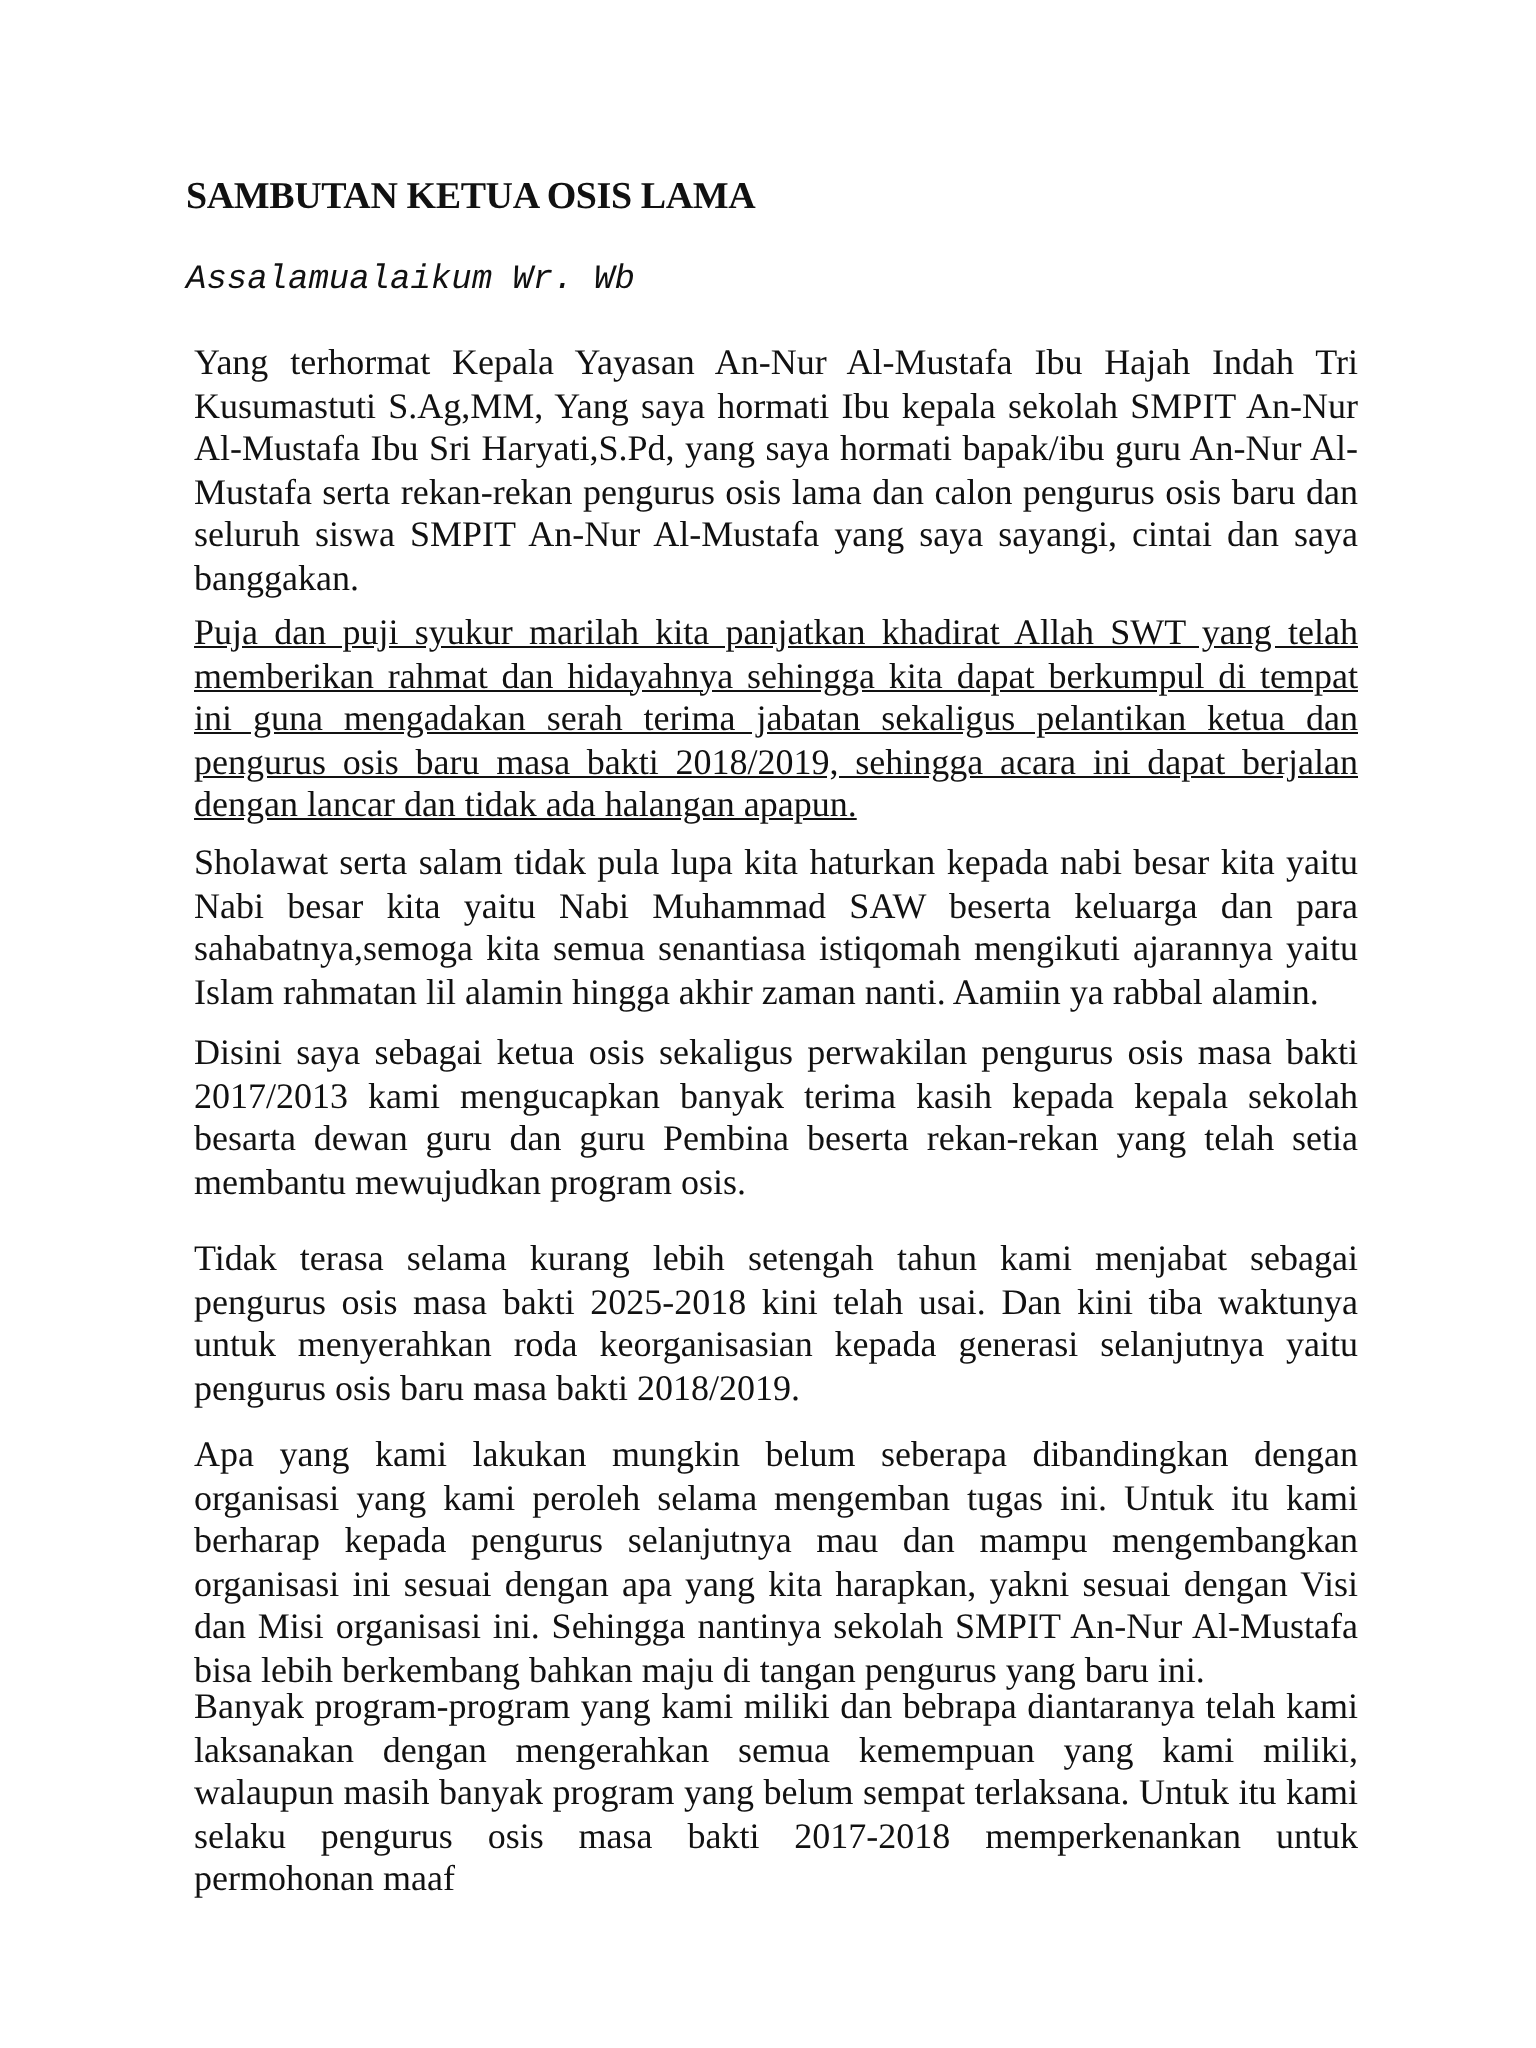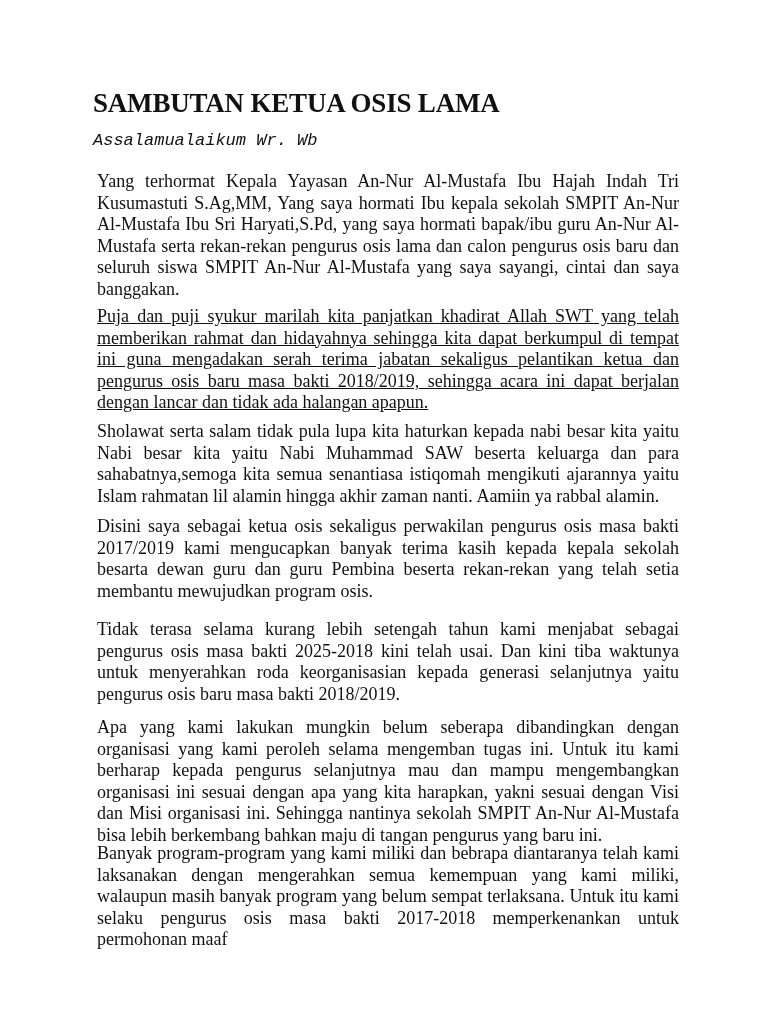--- a/index.html
+++ b/index.html
@@ -19,21 +19,21 @@
       position: absolute;
       left: 93px;
       top: 0;
       width: 582px;
     }
     .title {
       position: absolute;
       top: 88px;
       left: 0;
       margin: 0;
-      font-size: 27px;
+      font-size: 19px;
       font-weight: bold;
       letter-spacing: -0.2px;
       white-space: nowrap;
     }
     .greeting {
       position: absolute;
       top: 131px;
       left: 0;
       margin: 0;
       font-size: 17px;
@@ -60,17 +60,17 @@
   </style>
 </head>
 <body>
 
 <div class="page">
   <h1 class="title">SAMBUTAN KETUA OSIS LAMA</h1>
   <p class="greeting">Assalamualaikum Wr. Wb</p>
   <p class="para" id="p1">Yang terhormat Kepala Yayasan An-Nur Al-Mustafa Ibu Hajah Indah Tri Kusumastuti S.Ag,MM, Yang saya hormati Ibu kepala sekolah SMPIT An-Nur Al-Mustafa Ibu Sri Haryati,S.Pd, yang saya hormati  bapak/ibu guru An-Nur Al-Mustafa serta rekan-rekan pengurus osis lama dan calon pengurus osis baru dan seluruh siswa SMPIT An-Nur Al-Mustafa yang saya sayangi, cintai dan saya banggakan.</p>
   <p class="para" id="p2">Puja dan puji syukur marilah kita panjatkan khadirat Allah SWT yang telah memberikan rahmat dan hidayahnya sehingga kita dapat berkumpul di tempat ini guna mengadakan serah terima jabatan sekaligus pelantikan ketua dan pengurus osis baru masa bakti 2018/2019, sehingga acara ini dapat berjalan dengan lancar dan tidak ada halangan apapun.</p>
   <p class="para" id="p3">Sholawat serta salam tidak pula lupa kita haturkan kepada nabi besar kita yaitu Nabi besar kita yaitu Nabi Muhammad SAW beserta keluarga dan para sahabatnya,semoga kita semua senantiasa istiqomah mengikuti ajarannya yaitu Islam rahmatan lil alamin hingga akhir zaman nanti. Aamiin ya rabbal alamin.</p>
-  <p class="para" id="p4">Disini saya sebagai ketua osis sekaligus perwakilan pengurus osis masa bakti 2017/2019 kami mengucapkan banyak terima kasih kepada kepala sekolah besarta dewan guru dan guru Pembina beserta rekan-rekan yang telah setia membantu mewujudkan program osis.</p>
+  <p class="para" id="p4">Disini saya sebagai ketua osis sekaligus perwakilan pengurus osis masa bakti 2017/2013 kami mengucapkan banyak terima kasih kepada kepala sekolah besarta dewan guru dan guru Pembina beserta rekan-rekan yang telah setia membantu mewujudkan program osis.</p>
   <p class="para" id="p5">Tidak terasa selama kurang lebih setengah tahun kami menjabat sebagai pengurus osis masa bakti 2025-2018 kini telah usai. Dan kini tiba waktunya untuk menyerahkan roda keorganisasian kepada generasi selanjutnya yaitu pengurus osis baru masa bakti 2018/2019.</p>
   <p class="para" id="p6">Apa yang kami lakukan mungkin belum seberapa dibandingkan dengan organisasi yang kami peroleh selama mengemban tugas ini. Untuk itu kami berharap kepada pengurus selanjutnya mau dan mampu mengembangkan organisasi ini sesuai dengan apa yang kita harapkan, yakni sesuai dengan Visi dan Misi organisasi ini. Sehingga nantinya sekolah SMPIT An-Nur Al-Mustafa bisa lebih berkembang bahkan maju di tangan pengurus yang baru ini.</p>
   <p class="para" id="p7">Banyak program-program yang kami miliki dan bebrapa diantaranya telah kami laksanakan dengan mengerahkan semua kemempuan yang kami miliki, walaupun masih banyak program yang belum sempat terlaksana. Untuk itu kami selaku pengurus osis masa bakti 2017-2018 memperkenankan untuk permohonan maaf</p>
 </div>
 
 </body></html>

